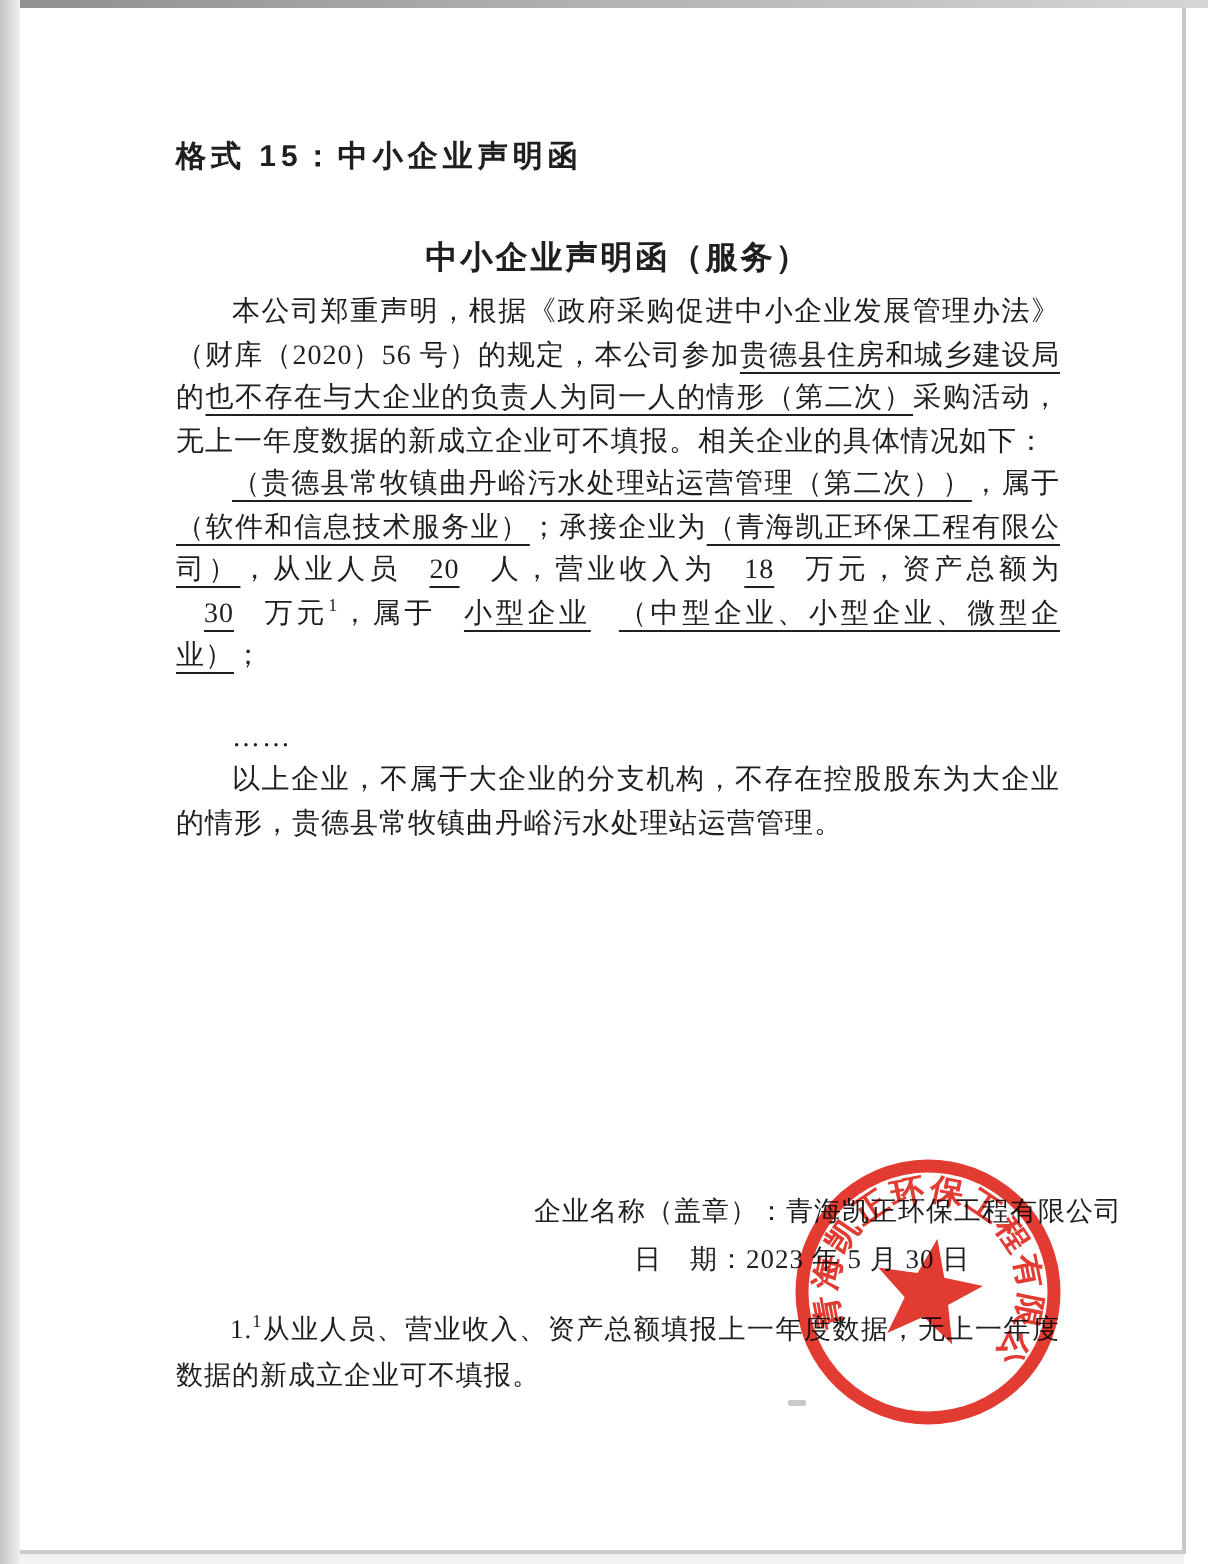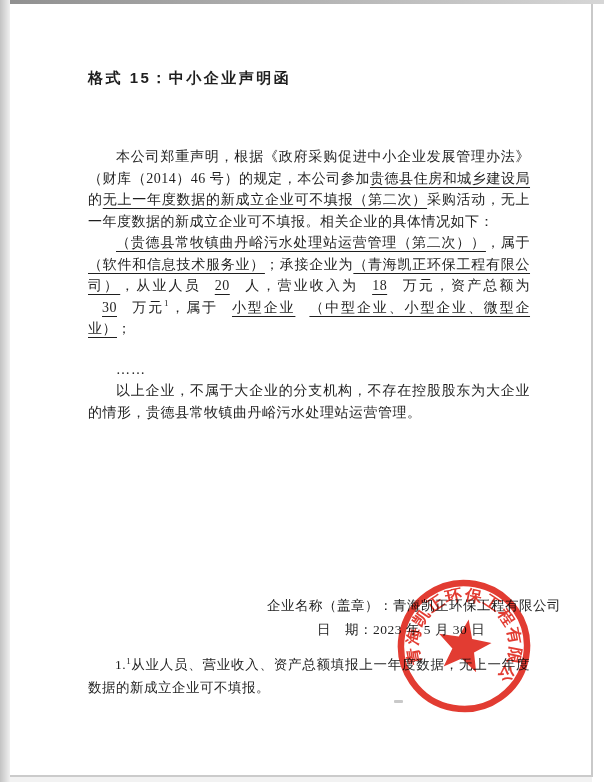--- a/index.html
+++ b/index.html
@@ -64,23 +64,24 @@
 <div class="page">
 
   <div class="edge-top"></div>
   <div class="edge-left"></div>
   <div class="edge-right"></div>
   <div class="edge-bottom"></div>
   <div class="edge-bottom-fill"></div>
 
   <div class="format-heading">格式 15：中小企业声明函</div>
 
+  <div class="doc-title">中小企业声明函（服务）</div>
 
   <div class="body-flow">
-    <p><span>本公司郑重声明，根据《政府采购促进中小企业发展管理办法》（财库（2014）46 号）的规定，本公司参加</span><span class="u">贵德县住房和城乡建设局</span><span>的</span><span class="u">无上一年度数据的新成立企业可不填报（第二次）</span><span>采购活动，无上一年度数据的新成立企业可不填报。相关企业的具体情况如下：</span></p>
+    <p><span>本公司郑重声明，根据《政府采购促进中小企业发展管理办法》（财库（2020）56 号）的规定，本公司参加</span><span class="u">贵德县住房和城乡建设局</span><span>的</span><span class="u">也不存在与大企业的负责人为同一人的情形（第二次）</span><span>采购活动，无上一年度数据的新成立企业可不填报。相关企业的具体情况如下：</span></p>
     <p><span class="u">（贵德县常牧镇曲丹峪污水处理站运营管理（第二次））</span><span>，属于</span><span class="u">（软件和信息技术服务业）</span><span>；承接企业为</span><span class="u">（青海凯正环保工程有限公司）</span><span>，从业人员</span><span class="u blank">20</span><span>人，营业收入为</span><span class="u blank">18</span><span>万元，资产总额为</span><span class="u blank">30</span><span>万元</span><sup>1</sup><span>，属于</span><span class="u blank">小型企业</span><span class="u">（中型企业、小型企业、微型企业）</span><span>；</span></p>
     <p class="ellipsis-line">……</p>
     <p>以上企业，不属于大企业的分支机构，不存在控股股东为大企业的情形，贵德县常牧镇曲丹峪污水处理站运营管理。</p>
   </div>
 
   <div class="signature">
     <div>企业名称（盖章）：青海凯正环保工程有限公司</div>
     <div class="sig-date">日　期：2023 年 5 月 30 日</div>
   </div>
 

